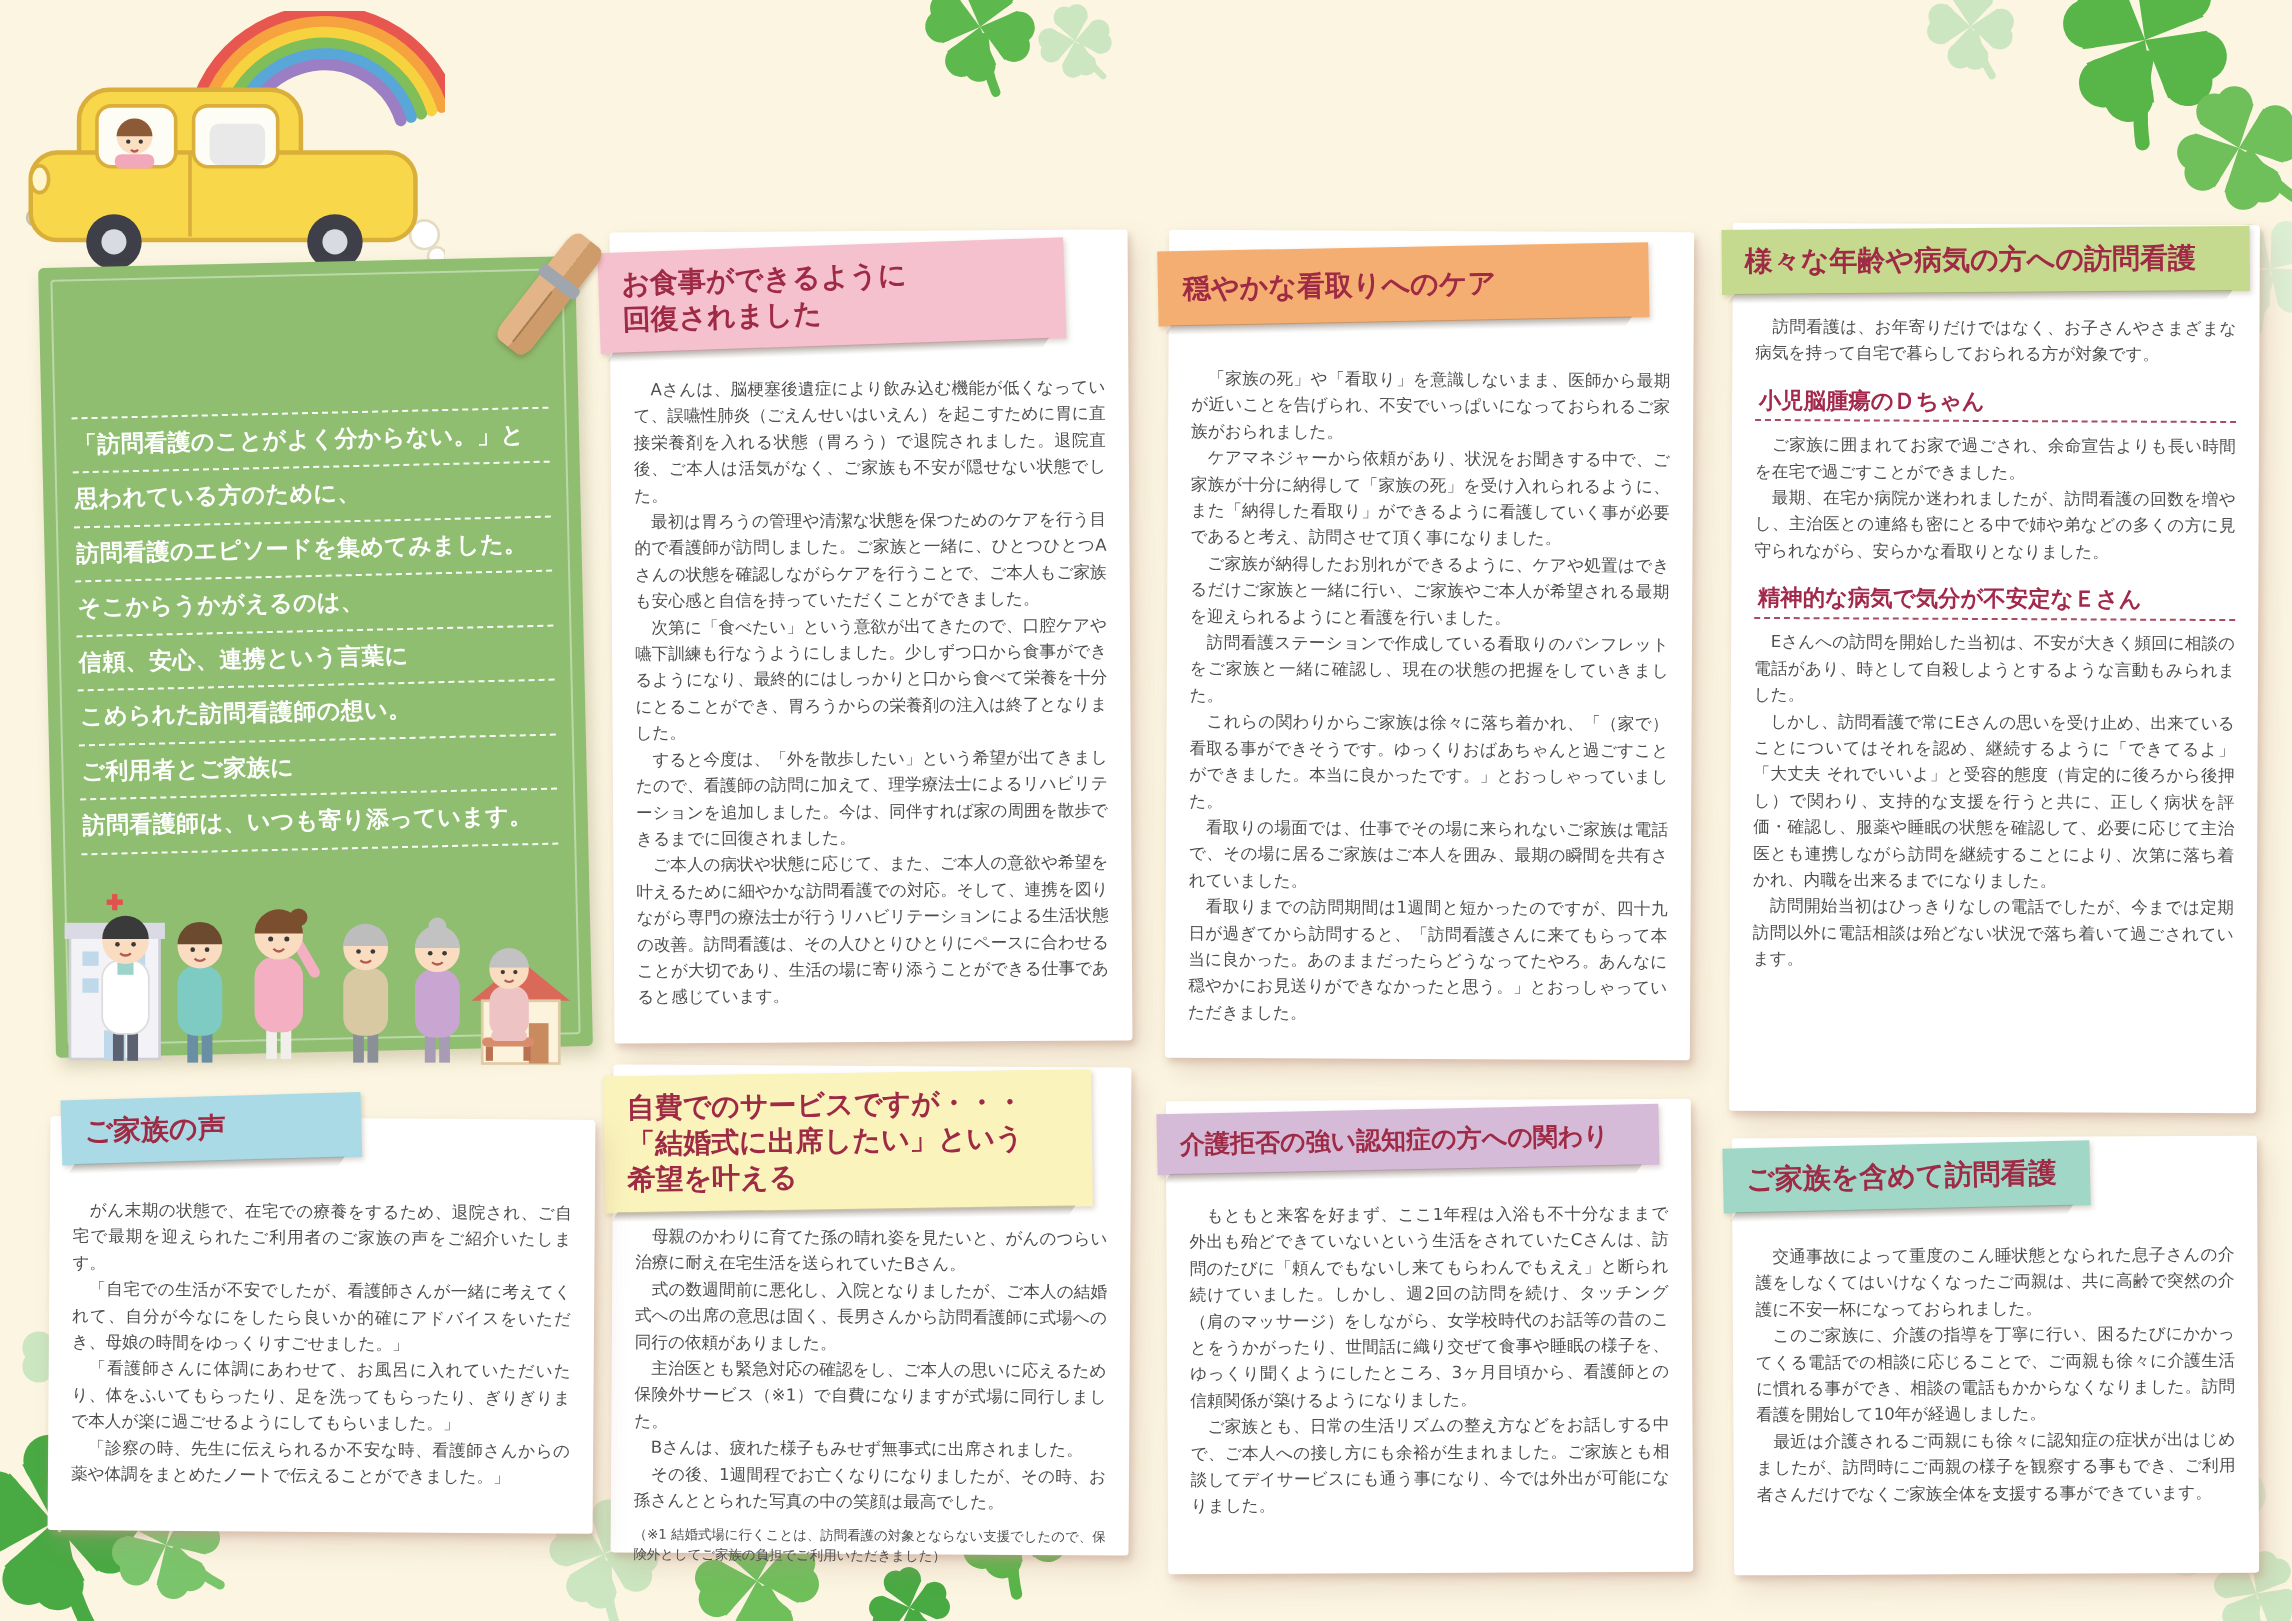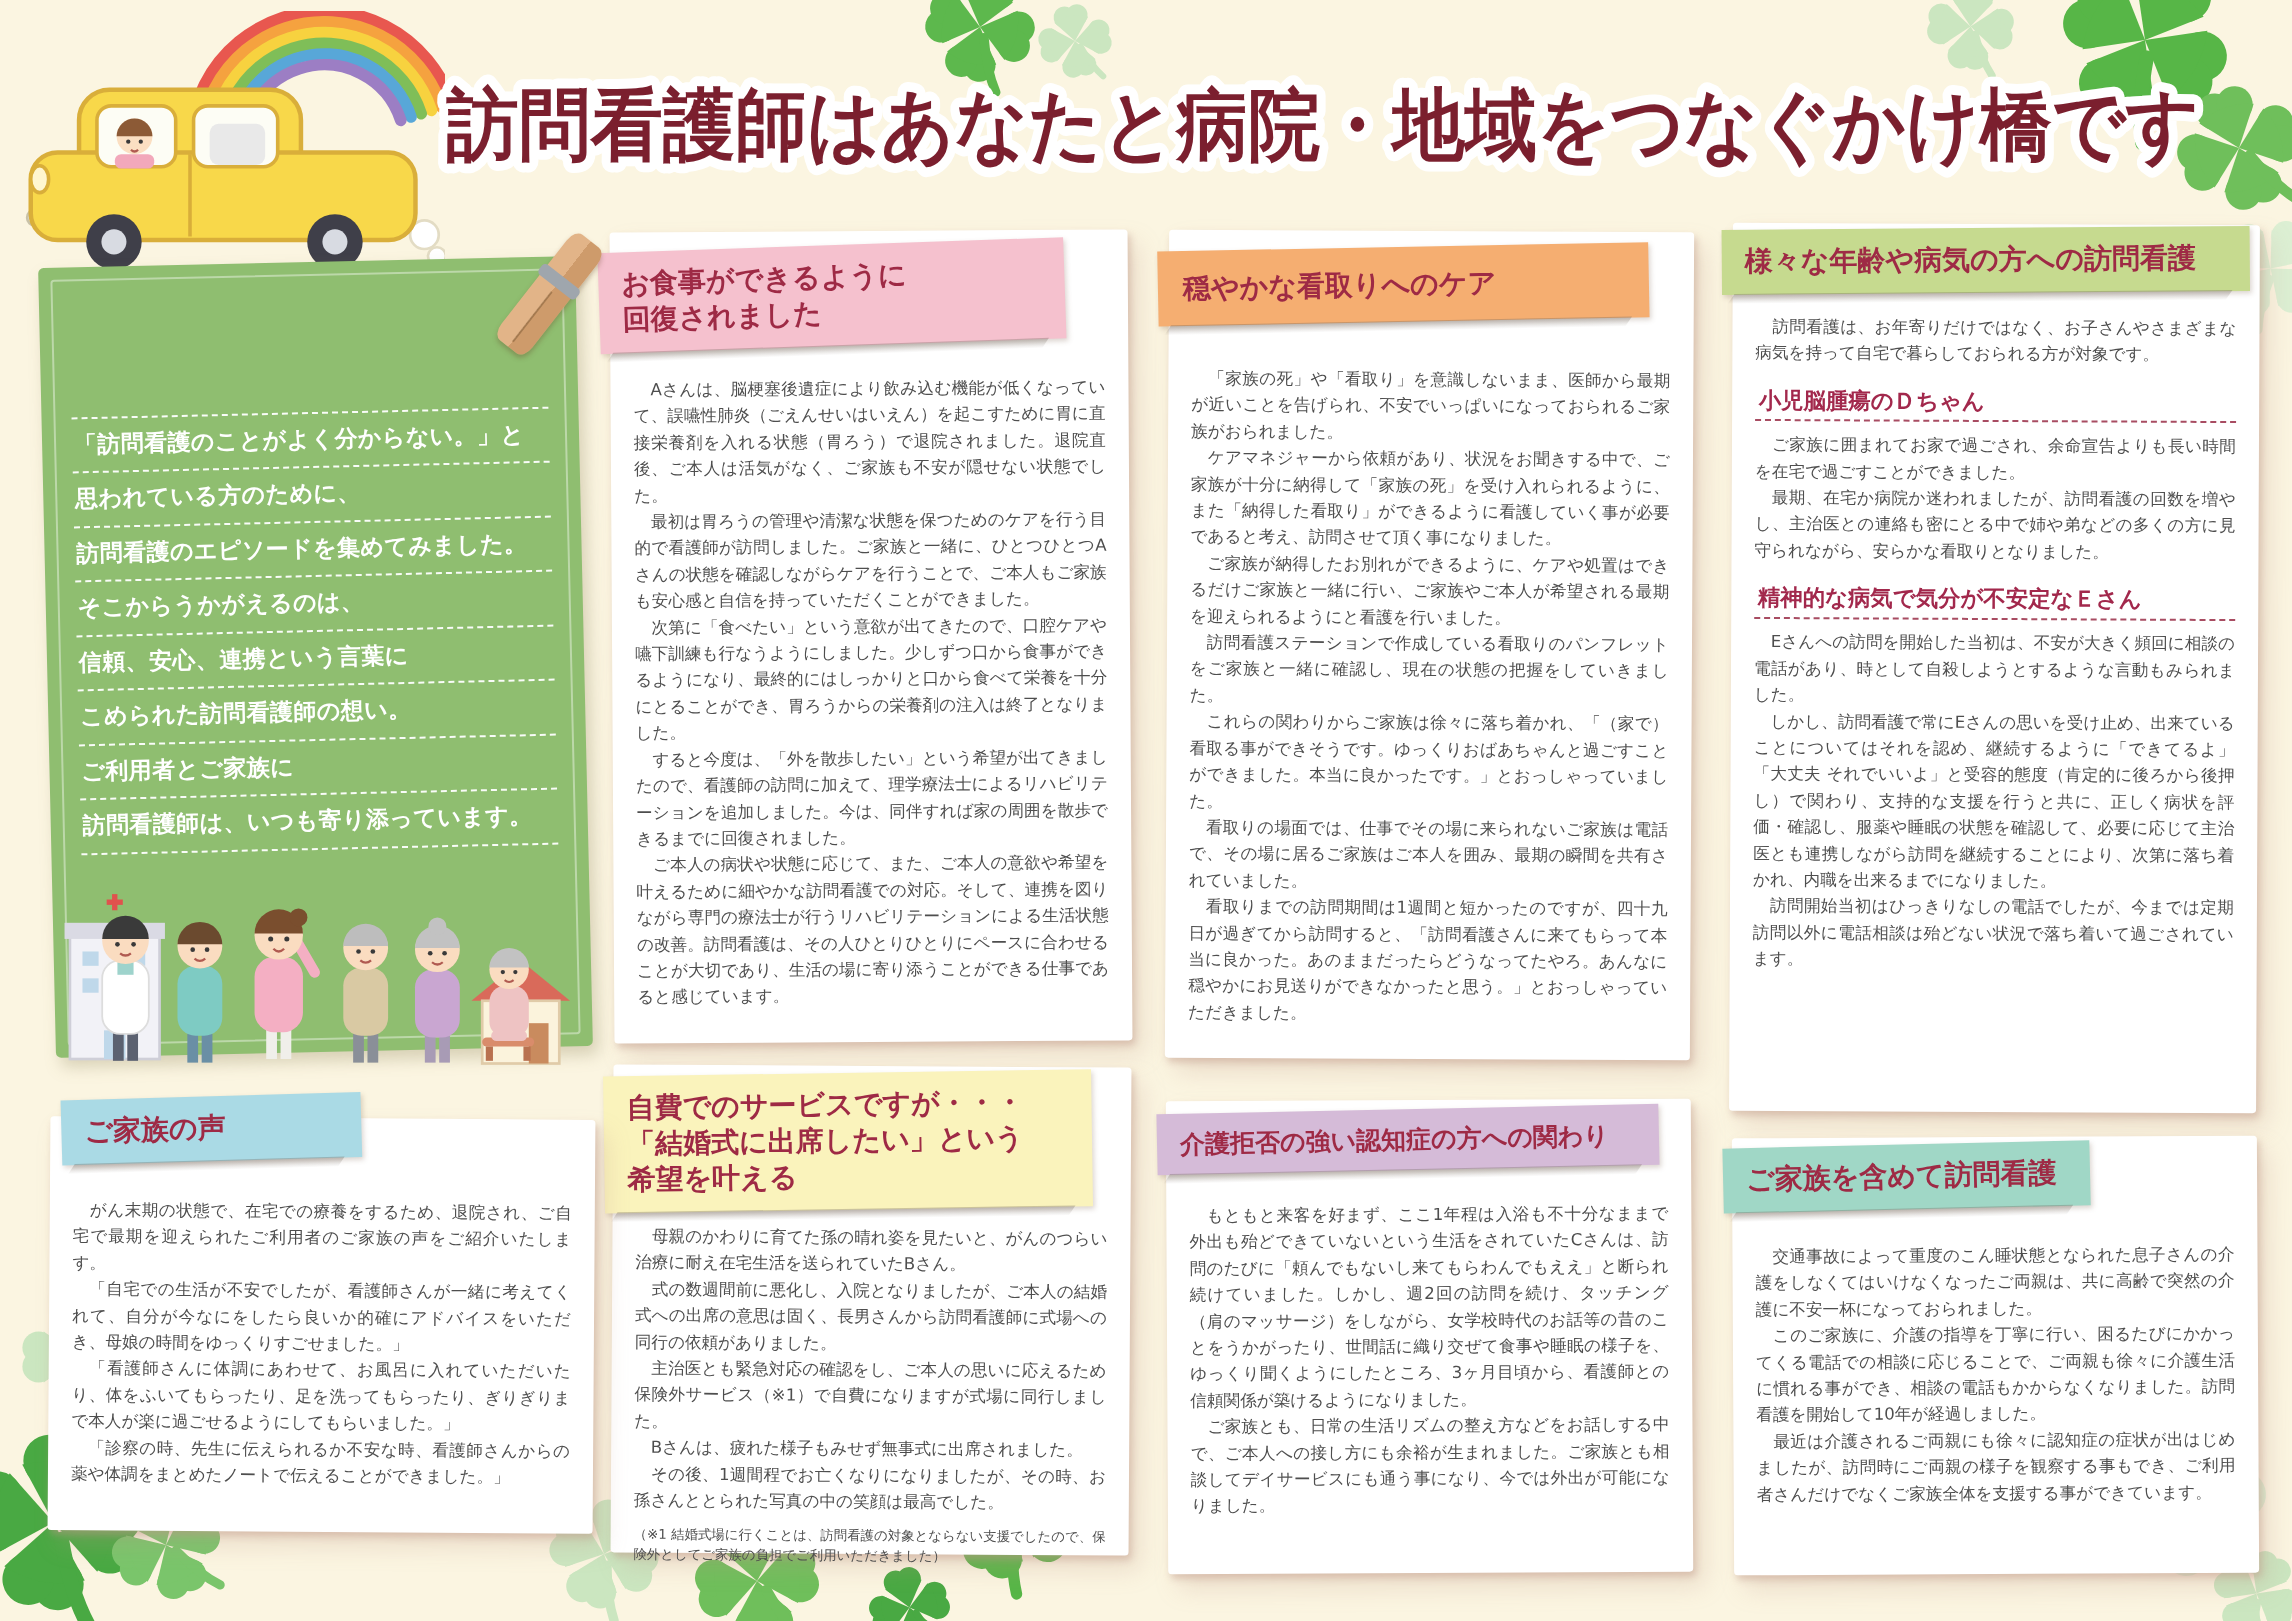--- a/index.html
+++ b/index.html
@@ -175,25 +175,20 @@
     <circle cx="121" cy="146" r="2.4" fill="#3A3A3A"></circle>
       <circle cx="135" cy="146" r="2.4" fill="#3A3A3A"></circle>
     <path d="M124 155 q4 4 8 0" stroke="#B05A50" stroke-width="2.4" fill="none"></path>
     <rect x="106" y="160" width="44" height="16" rx="7" fill="#F2A8BB"></rect>
     <circle cx="105" cy="258" r="31" fill="#3F3F49"></circle>
       <circle cx="105" cy="258" r="14" fill="#D8DBE2"></circle>
     <circle cx="352" cy="258" r="31" fill="#3F3F49"></circle>
       <circle cx="352" cy="258" r="14" fill="#D8DBE2"></circle>
   </svg>
 
-  <div class="title-wrap">
-    <svg viewBox="0 0 2030 180" width="1818" height="161">
-      <text x="1015" y="112" text-anchor="middle" textLength="1960" lengthAdjust="spacingAndGlyphs">訪問看護師はあなたと病院・地域をつなぐかけ橋です</text>
-    </svg>
-  </div>
 
   <div id="intro-panel">
     <div class="intro-line">「訪問看護のことがよく分からない。」と</div>
     <div class="intro-line">思われている方のために、</div>
     <div class="intro-line">訪問看護のエピソードを集めてみました。</div>
     <div class="intro-line">そこからうかがえるのは、</div>
     <div class="intro-line">信頼、安心、連携という言葉に</div>
     <div class="intro-line">こめられた訪問看護師の想い。</div>
     <div class="intro-line">ご利用者とご家族に</div>
     <div class="intro-line">訪問看護師は、いつも寄り添っています。</div>

